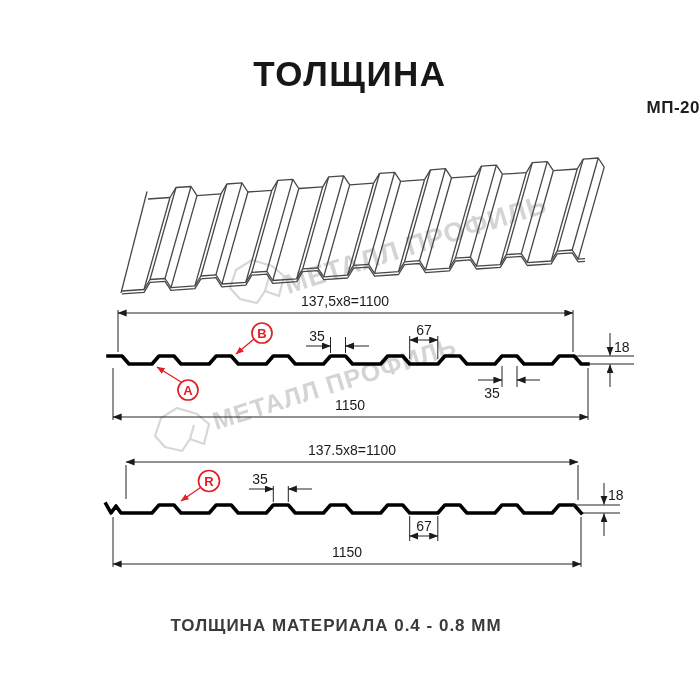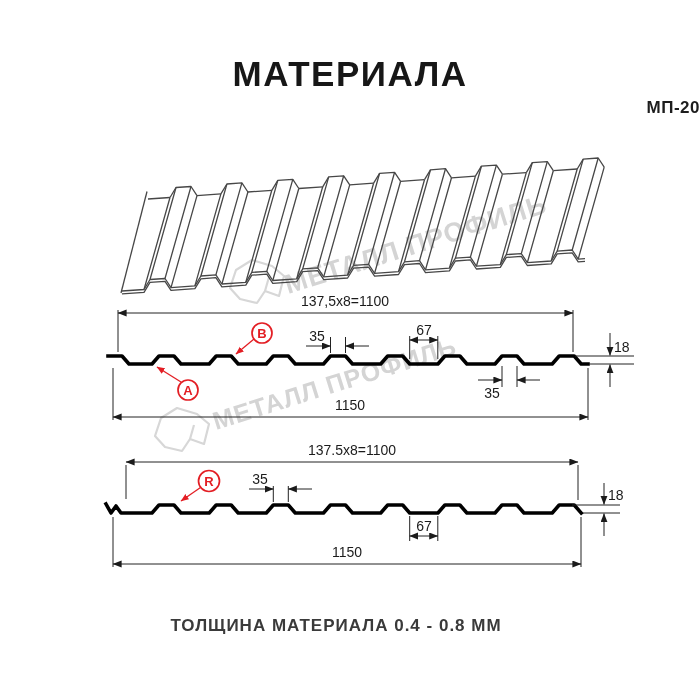--- a/index.html
+++ b/index.html
@@ -18,21 +18,21 @@
   .iso{fill:none;stroke:#474747;stroke-width:1.3;stroke-linejoin:round;}
   .wm-text{font-weight:bold;fill:#d4d4d4;letter-spacing:1px;font-family:"Liberation Sans",sans-serif;}
   .wm-logo{fill:none;stroke:#d7d7d7;stroke-width:2.2;stroke-linejoin:round;}
   .callout circle{fill:none;stroke:#e31e24;stroke-width:1.7;}
   .callout text{font-size:13px;font-weight:bold;fill:#e31e24;}
   .leader{stroke:#e31e24;stroke-width:1.3;fill:none;}
 </style>
 </head>
 <body>
 
-<div class="page-title">МАТЕРИАЛА</div>
+<div class="page-title">ТОЛЩИНА</div>
 <div class="page-subtitle">МП-20</div>
 
 <svg width="700" height="700" viewBox="0 0 700 700">
   <defs>
     <marker id="arr" orient="auto-start-reverse" markerUnits="userSpaceOnUse" markerWidth="10" markerHeight="8" refX="8.6" refY="3.5">
       <path d="M0 0L9 3.5L0 7Z" fill="#1b1b1b"></path>
     </marker>
     <marker id="arrR" orient="auto" markerUnits="userSpaceOnUse" markerWidth="9" markerHeight="8" refX="7.6" refY="3.2">
       <path d="M0 0L8 3.2L0 6.4Z" fill="#e31e24"></path>
     </marker>

